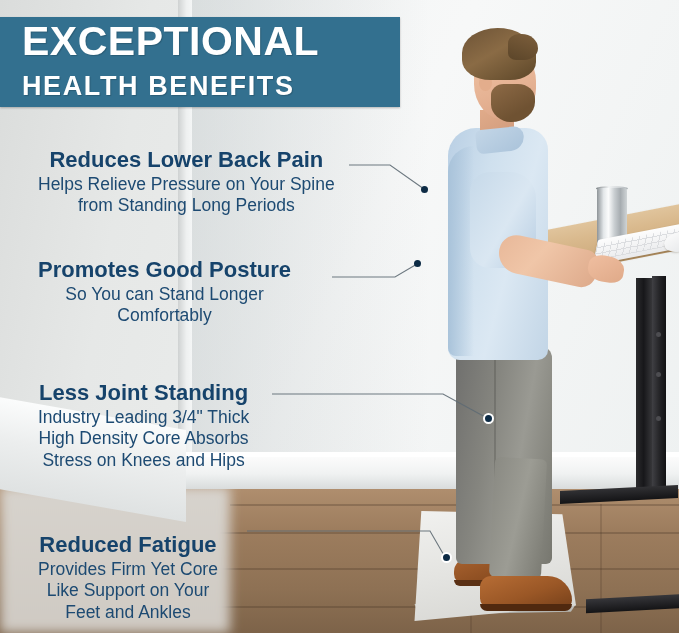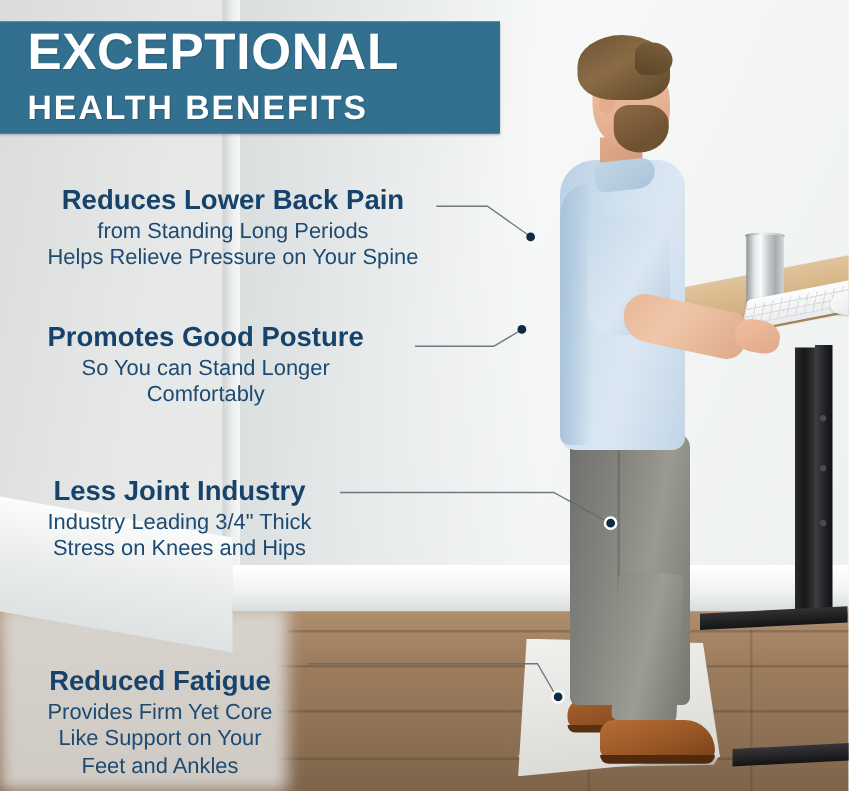--- a/index.html
+++ b/index.html
@@ -364,33 +364,34 @@
   <div class="dot-ring" style="left:483px;top:413px;"></div>
   <div class="dot-ring" style="left:441px;top:552px;"></div>
 
   <div class="banner">
     <div class="banner-line1">EXCEPTIONAL</div>
     <div class="banner-line2">HEALTH BENEFITS</div>
   </div>
 
   <div class="benefit b1">
     <div class="benefit-title">Reduces Lower Back Pain</div>
+    <div class="benefit-body">Helps Relieve Pressure on Your Spine</div>
     <div class="benefit-body">from Standing Long Periods</div>
-    <div class="benefit-body">Helps Relieve Pressure on Your Spine</div>
   </div>
 
   <div class="benefit b2">
     <div class="benefit-title">Promotes Good Posture</div>
     <div class="benefit-body">So You can Stand Longer</div>
     <div class="benefit-body">Comfortably</div>
   </div>
 
   <div class="benefit b3">
-    <div class="benefit-title">Less Joint Industry</div>
+    <div class="benefit-title">Less Joint Standing</div>
     <div class="benefit-body">Industry Leading 3/4" Thick</div>
+    <div class="benefit-body">High Density Core Absorbs</div>
     <div class="benefit-body">Stress on Knees and Hips</div>
   </div>
 
   <div class="benefit b4">
     <div class="benefit-title">Reduced Fatigue</div>
     <div class="benefit-body">Provides Firm Yet Core</div>
     <div class="benefit-body">Like Support on Your</div>
     <div class="benefit-body">Feet and Ankles</div>
   </div>
 

